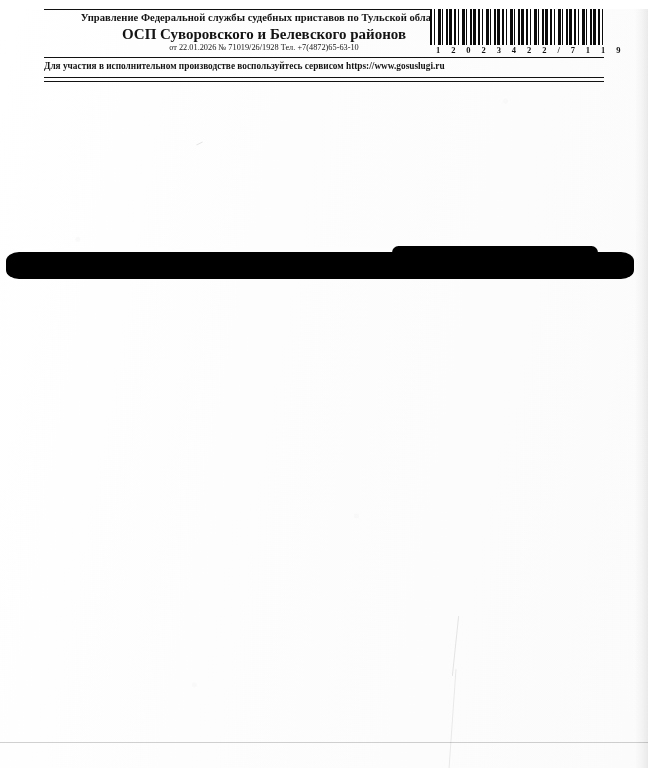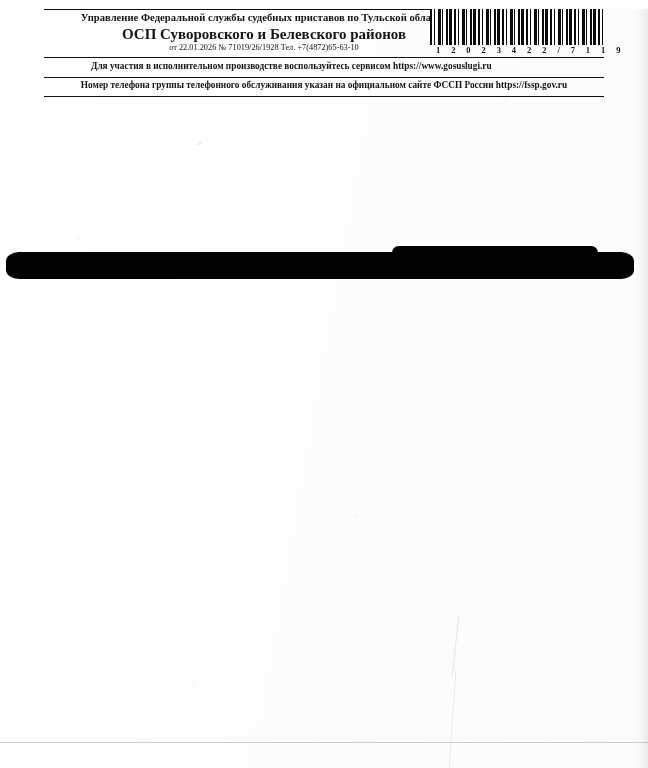--- a/index.html
+++ b/index.html
@@ -83,21 +83,20 @@
   .hr-thin {
     border-top: 1.1px solid #111;
     margin: 3px 0 0 0;
   }
   .gosuslugi {
     font-weight: bold;
     font-size: 9.3px;
     text-align: left;
     padding: 2.5px 0 2px 0;
     line-height: 1.2;
-    margin-left: 47px;
   }
   .fssp-line {
     font-weight: bold;
     font-size: 9.3px;
     text-align: center;
     padding: 2px 0 2.5px 0;
     line-height: 1.2;
   }
 
   
@@ -232,21 +231,20 @@
       <div class="barcode-digits">1 2 0 2 3 4 2 2 / 7 1 1 9</div>
     </div>
 
     <div class="org-line1">Управление Федеральной службы судебных приставов по Тульской области</div>
     <div class="org-line2">ОСП Суворовского и Белевского районов</div>
     <div class="org-out">от 22.01.2026 № 71019/26/1928 Тел. +7(4872)65-63-10</div>
 
     <div class="hr-thin"></div>
     <div class="gosuslugi">Для участия в исполнительном производстве воспользуйтесь сервисом https://www.gosuslugi.ru</div>
     <div class="hr-thin"></div>
-    <div class="fssp-line">Номер телефона группы телефонного обслуживания указан на официальном сайте ФССП России https://fssp.gov.ru</div>
     <div class="hr-thin"></div>
   </div>
 
   <div class="v-delo">В ДЕЛО</div>
 
   <div class="doc-title">Постановление о снижении цены имущества, переданного на реализацию</div>
 
   <div class="meta-row">
     <span>22.01.2026</span>
     <span>Суворов</span>

